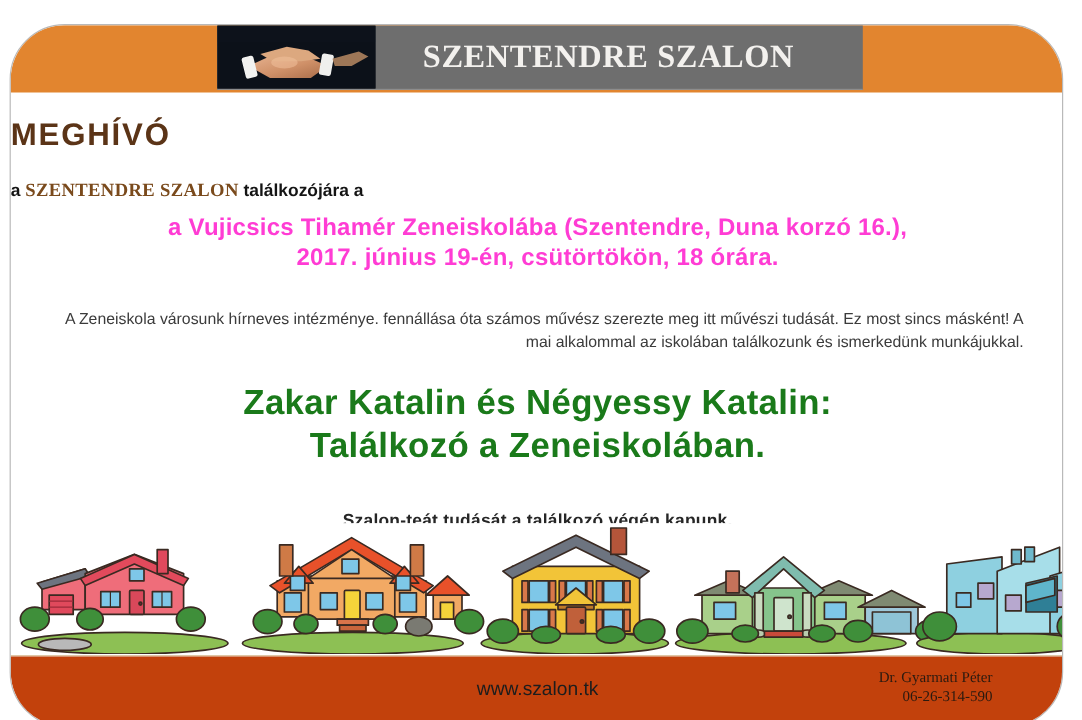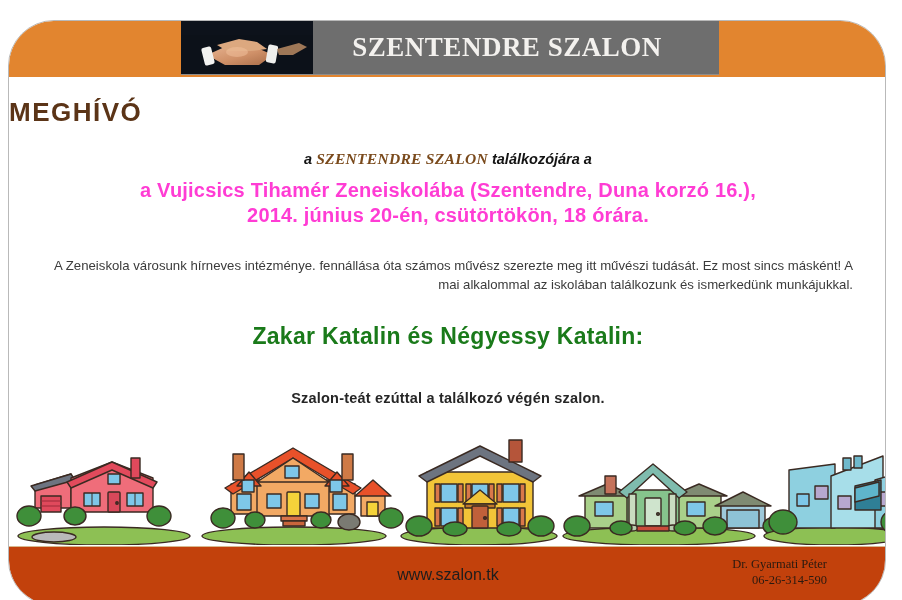--- a/index.html
+++ b/index.html
@@ -116,26 +116,25 @@
     height: 368px;
   }
   .meghivo {
     color: #5b3417;
     font-size: 26px;
     font-weight: bold;
     letter-spacing: 1.5px;
     margin-top: 20px;
   }
   .line-salon {
-    text-align: center;
+    text-align: left;
     margin-top: 22px;
     font-size: 14.5px;
     font-weight: bold;
     color: #141414;
-    font-style: italic;
   }
   .line-salon .brand {
     font-family: "Liberation Serif", serif;
     color: #7a4a1c;
     font-weight: bold;
     font-size: 15.5px;
     letter-spacing: 0.3px;
   }
   .line-magenta {
     text-align: center;
@@ -151,21 +150,21 @@
     text-align: right;
     color: #3b3b3b;
     font-size: 13.2px;
     line-height: 19px;
   }
   .green-head {
     margin-top: 24px;
     text-align: center;
     color: #1a7a1a;
     font-weight: bold;
-    font-size: 23px;
+    font-size: 29px;
     line-height: 36px;
     letter-spacing: 0.3px;
   }
   .tea-line {
     margin-top: 36px;
     text-align: center;
     color: #262626;
     font-weight: bold;
     font-size: 14.5px;
     letter-spacing: 0.2px;
@@ -216,29 +215,30 @@
     </div>
 
     <div class="content">
       <div class="meghivo">MEGHÍVÓ</div>
 
       <div class="line-salon">
         <span>a </span><span class="brand">SZENTENDRE SZALON</span><span> találkozójára a</span>
       </div>
 
       <div class="line-magenta first">a Vujicsics Tihamér Zeneiskolába (Szentendre, Duna korzó 16.),</div>
-      <div class="line-magenta">2014. június 20-én, csütörtökön, 18 órára.</div>
+      <div class="line-magenta">2017. június 19-én, csütörtökön, 18 órára.</div>
 
       <div class="paragraph">A  Zeneiskola városunk hírneves intézménye. fennállása óta számos művész szerezte meg itt művészi tudását. Ez most sincs másként! A mai alkalommal az iskolában találkozunk és ismerkedünk munkájukkal.</div>
 
       <div class="green-head">
         <div>Zakar Katalin és Négyessy Katalin:</div>
+        <div>Találkozó a Zeneiskolában.</div>
       </div>
 
-      <div class="tea-line">Szalon-teát ezúttal a találkozó végén szalon.</div>
+      <div class="tea-line">Szalon-teát tudását a találkozó végén kapunk.</div>
     </div>
 
     <div class="houses-band">
       <svg width="878" height="109" viewBox="0 0 878 109">
         <rect x="0" y="0" width="878" height="109" fill="#ffffff"></rect>
 
         <g stroke="#3a2a22" stroke-width="1.4" stroke-linejoin="round">
           <ellipse cx="95" cy="100" rx="86" ry="9" fill="#8dc054"></ellipse>
           <ellipse cx="45" cy="101" rx="22" ry="5" fill="#b9b9b9"></ellipse>
 

